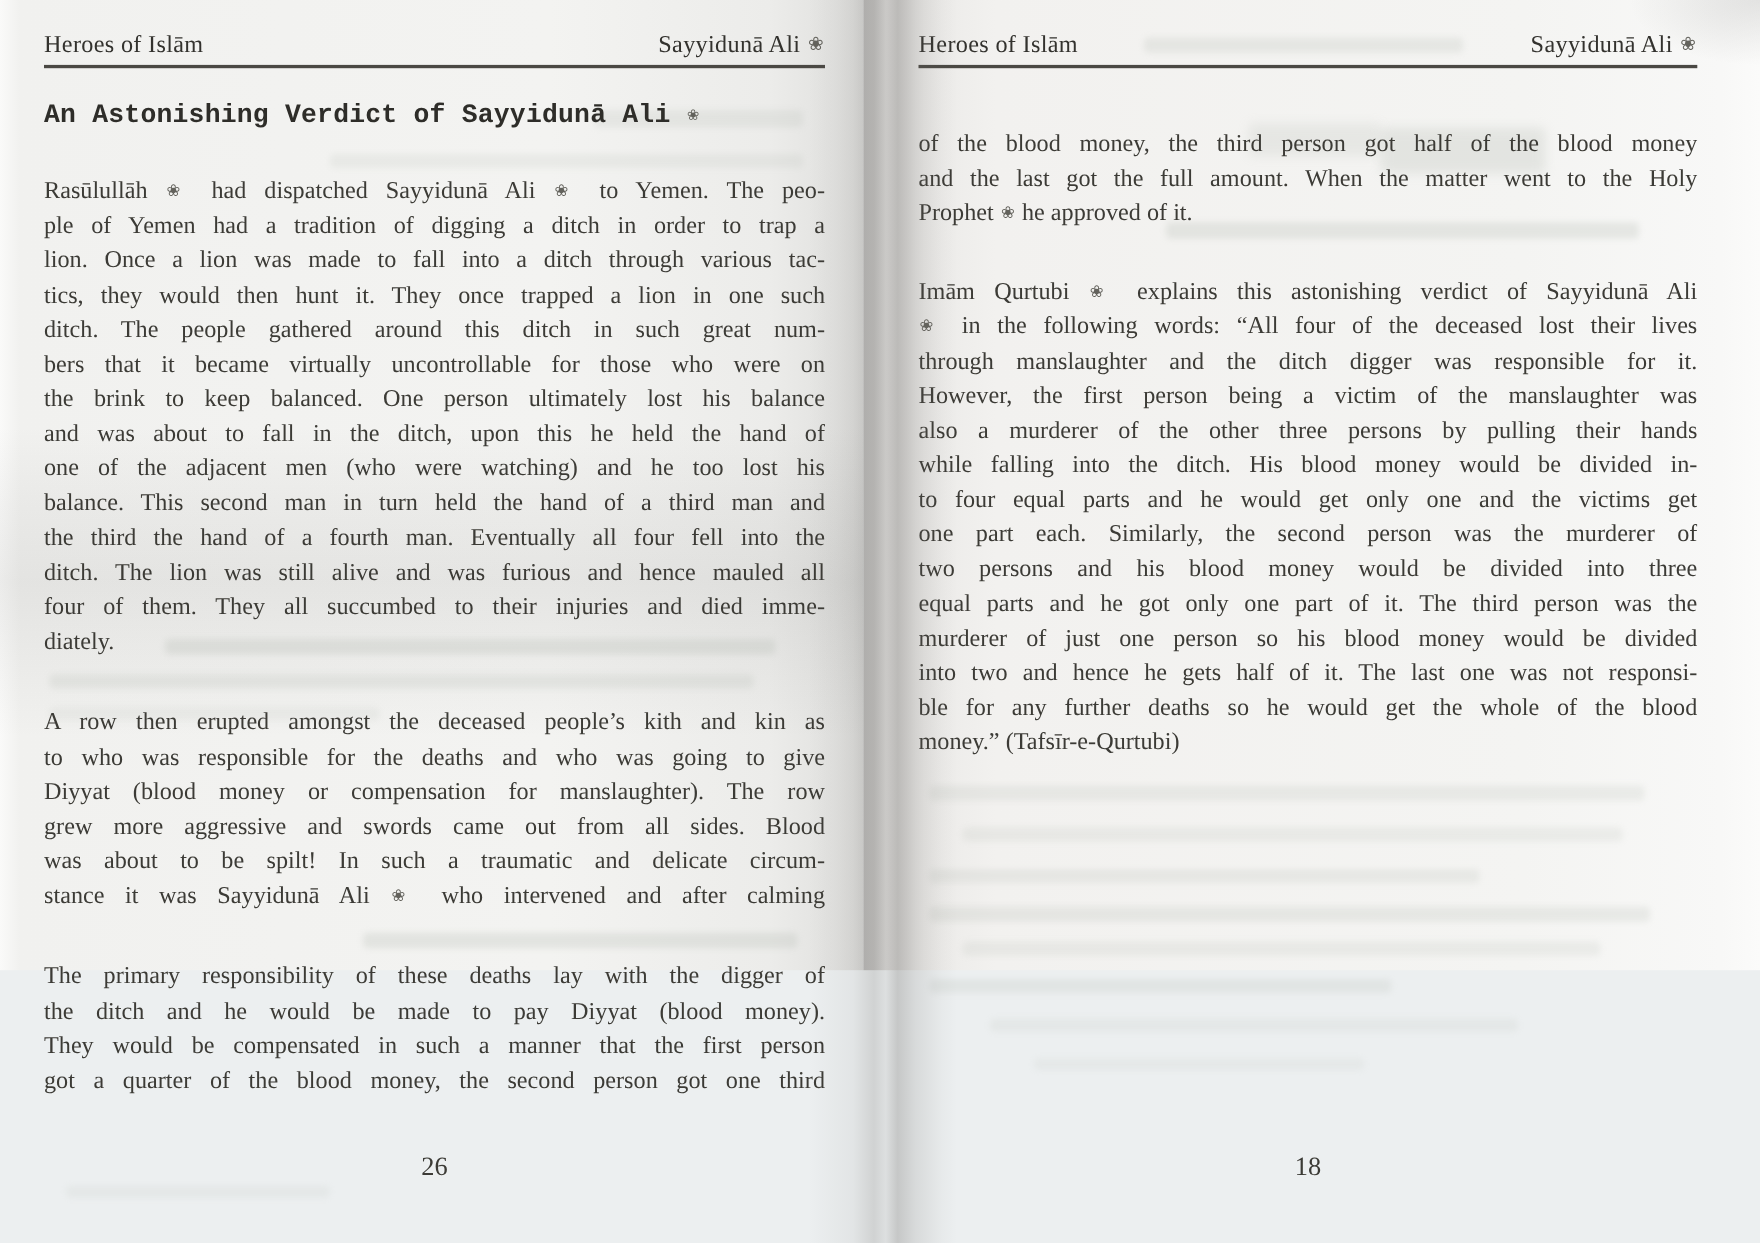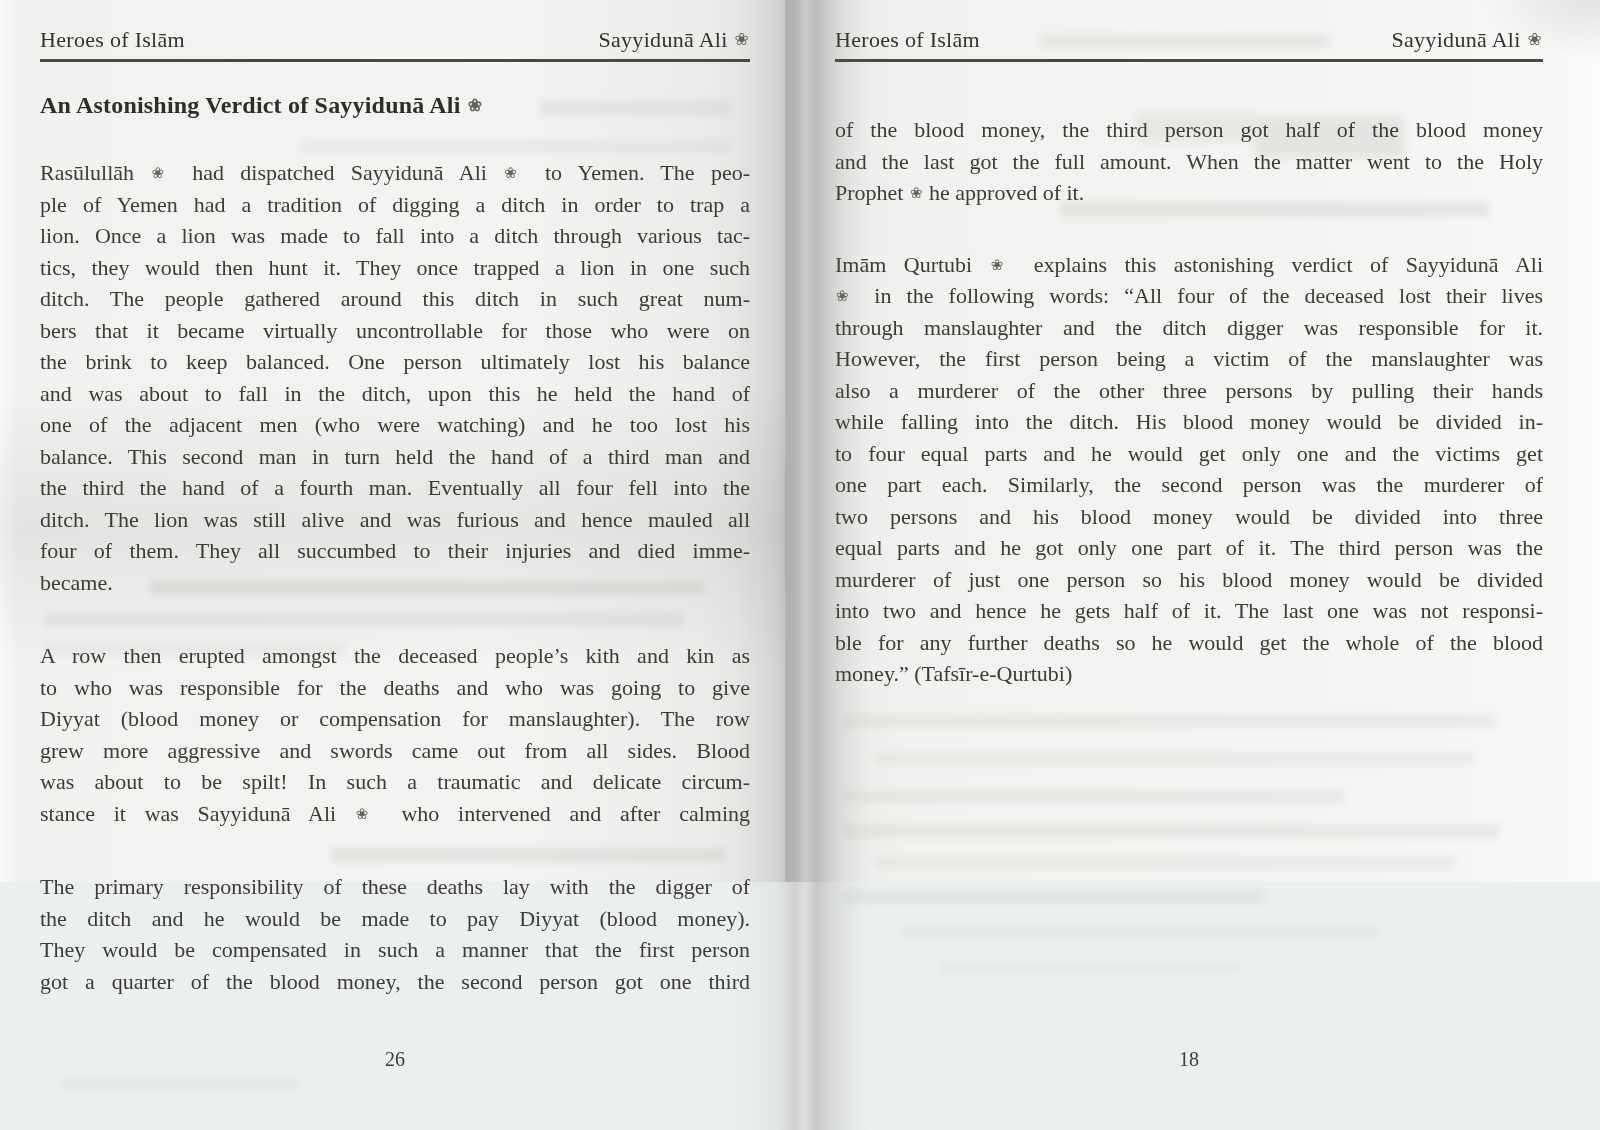--- a/index.html
+++ b/index.html
@@ -34,40 +34,40 @@
   #page-left  .content { left:40px; width:710px; }
   #page-right .content { left:50px; width:708px; }
 
   .pg-header {
     display:flex; justify-content:space-between; align-items:baseline;
     padding-top:27px; font-size:22px; color:#33322e; letter-spacing:.3px;
   }
   .rule { border-top:3px solid #4a4843; margin-top:6px; }
 
   .section-heading {
-    margin-top:30px; font-size:24px; font-weight:bold; color:#2e2d29; letter-spacing:.2px;
+    margin-top:30px; font-size:24px; font-weight:bold; color:#2e2d29; letter-spacing:.2px;font-family:Liberation Mono, monospace;
   }
 
   .paras { margin-top:38px; }
   #page-right .paras { margin-top:52px; }
   .para + .para { margin-top:42px; }
   #page-right .para + .para { margin-top:40px; }
 
   .line {
     height:31.5px; line-height:31.5px; font-size:22px; overflow:hidden;
     text-align:justify; text-align-last:justify; color:#3c3b36;
   }
   .line.last { text-align-last:left; }
 
   .hon { font-size:15px; color:#63625c; padding:0 1px; vertical-align:2px; }
   .section-heading .hon, .pg-header .hon { font-size:17px; }
 
   .page-number {
     position:absolute; top:1048px; width:100%; text-align:center;
-    font-size:20px; color:#3c3b36;
+    font-size:24px; color:#3c3b36;
   }
   #page-left .page-number { left:40px; width:710px; }
   #page-right .page-number { left:50px; width:708px; }
 
   .ghost {
     position:absolute; pointer-events:none; border-radius:4px;
     background:#b4bab2; filter:blur(3px);
   }
   .ghost.big { filter:blur(5px); }
 </style>
@@ -102,21 +102,21 @@
           <div class="line">tics, they would then hunt it. They once trapped a lion in one such</div>
           <div class="line">ditch. The people gathered around this ditch in such great num-</div>
           <div class="line">bers that it became virtually uncontrollable for those who were on</div>
           <div class="line">the brink to keep balanced. One person ultimately lost his balance</div>
           <div class="line">and was about to fall in the ditch, upon this he held the hand of</div>
           <div class="line">one of the adjacent men (who were watching) and he too lost his</div>
           <div class="line">balance. This second man in turn held the hand of a third man and</div>
           <div class="line">the third the hand of a fourth man. Eventually all four fell into the</div>
           <div class="line">ditch. The lion was still alive and was furious and hence mauled all</div>
           <div class="line">four of them. They all succumbed to their injuries and died imme-</div>
-          <div class="line last">became.</div>
+          <div class="line last">diately.</div>
         </div>
         <div class="para">
           <div class="line">A row then erupted amongst the deceased people’s kith and kin as</div>
           <div class="line">to who was responsible for the deaths and who was going to give</div>
           <div class="line">Diyyat (blood money or compensation for manslaughter). The row</div>
           <div class="line">grew more aggressive and swords came out from all sides. Blood</div>
           <div class="line">was about to be spilt! In such a traumatic and delicate circum-</div>
           <div class="line">stance it was Sayyidunā Ali <span class="hon">❀</span> who intervened and after calming</div>
         </div>
         <div class="para">

